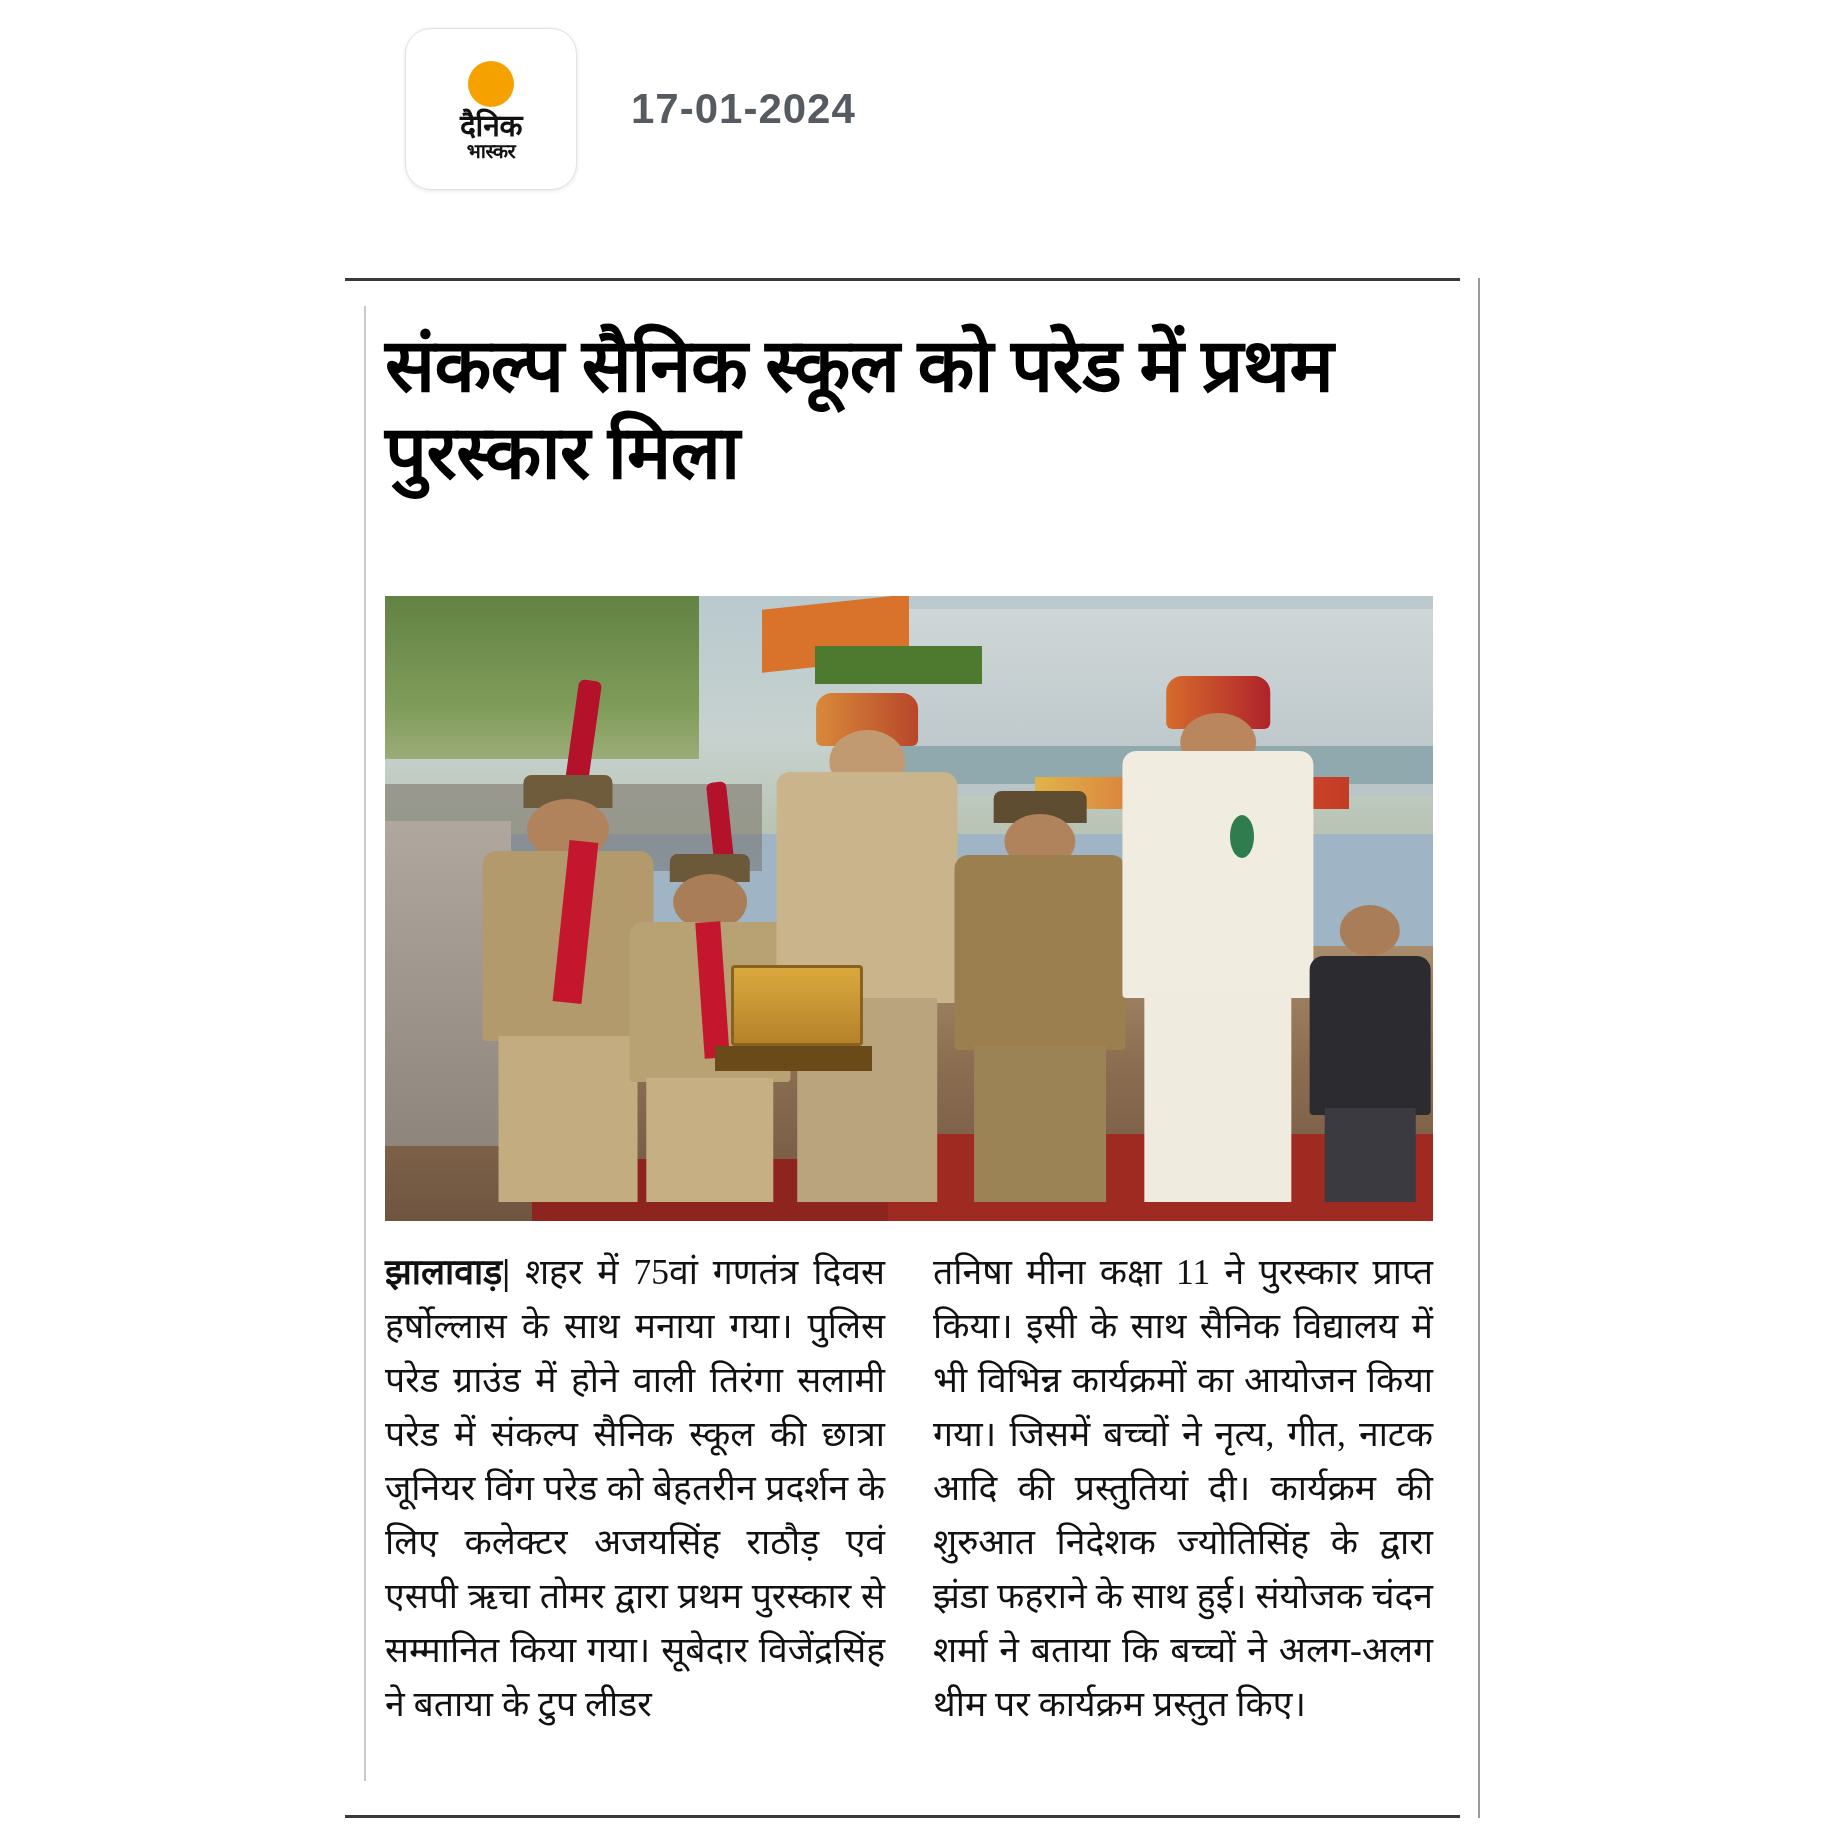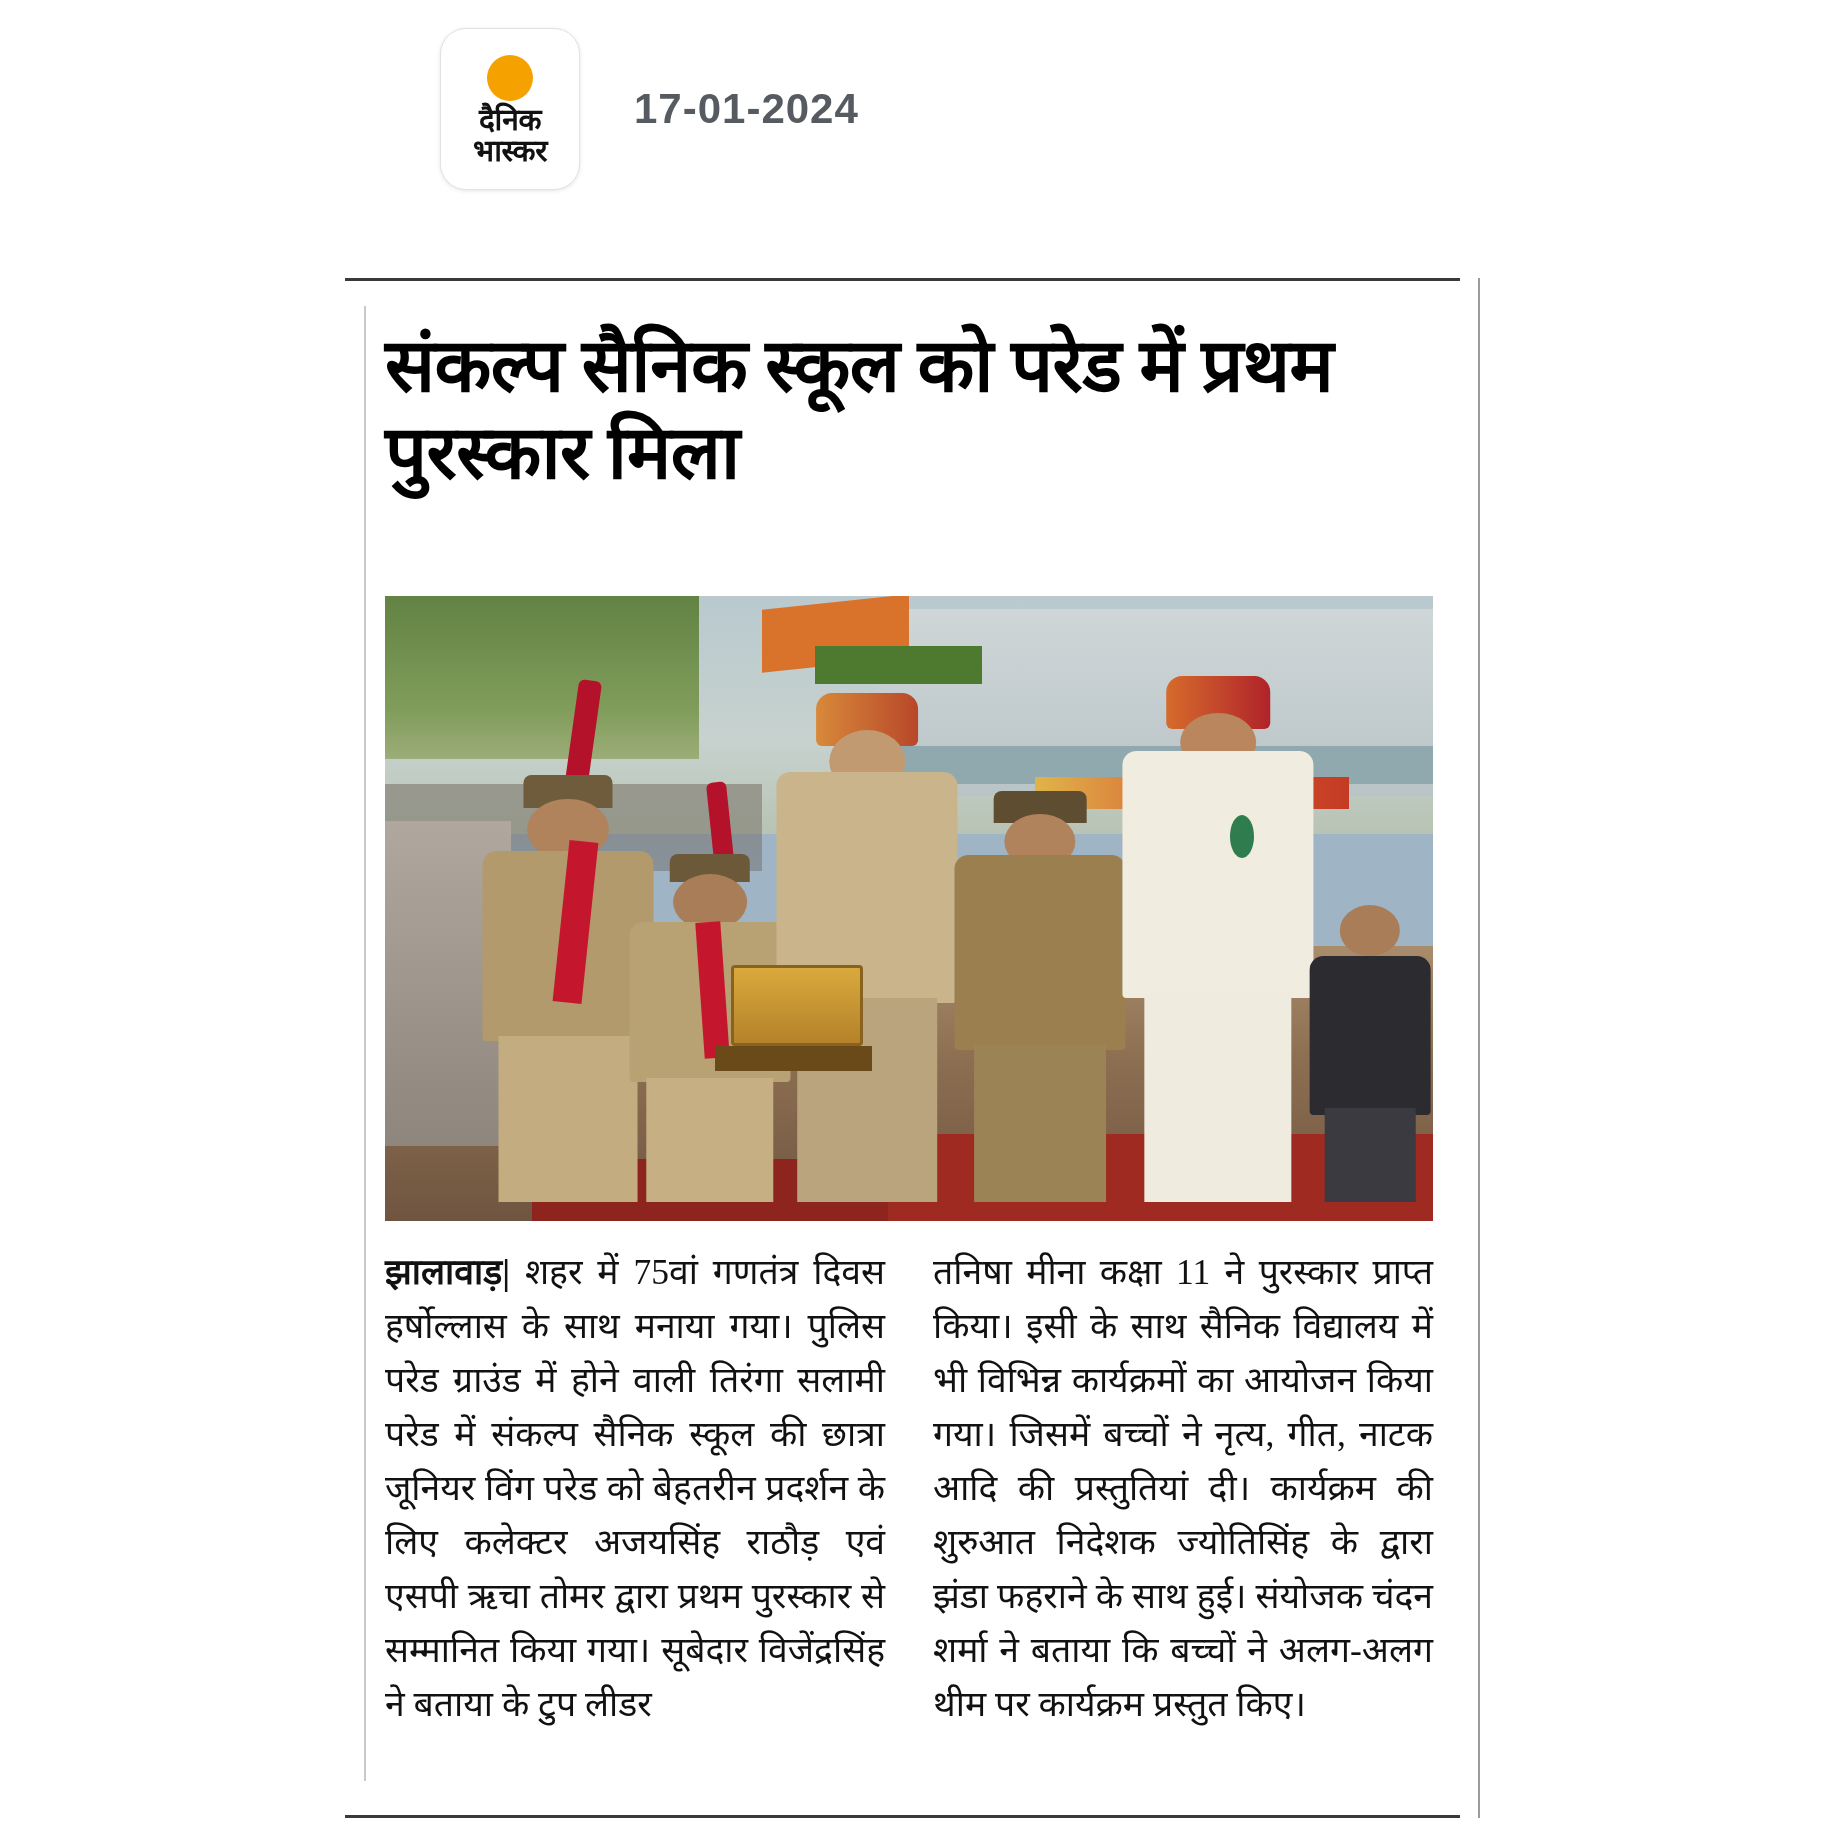--- a/index.html
+++ b/index.html
@@ -24,53 +24,52 @@
   
   .masthead {
     position: absolute;
     left: 405px;
     top: 28px;
     display: flex;
     align-items: center;
     gap: 40px;
   }
   .logo-box {
-    width: 140px;
+    width: 172px;
     height: 162px;
     border-radius: 26px;
     background: #ffffff;
     border: 1px solid #e2e2e2;
     box-shadow: 0 1px 4px rgba(0,0,0,0.10);
     display: flex;
     flex-direction: column;
     align-items: center;
     justify-content: center;
     padding-top: 4px;
     box-sizing: border-box;
-    margin-left: 35px;
   }
   .logo-dot {
     width: 46px;
     height: 46px;
     border-radius: 50%;
     background: #f5a100;
     margin-bottom: 4px;
   }
   .logo-text-1 {
     font-family: "Liberation Serif", serif;
     font-weight: bold;
     font-size: 30px;
     line-height: 1.0;
     color: #111;
     letter-spacing: -0.5px;
   }
   .logo-text-2 {
     font-family: "Liberation Serif", serif;
     font-weight: bold;
-    font-size: 30px;
+    font-size: 20px;
     line-height: 1.05;
     color: #111;
     letter-spacing: -0.5px;
   }
   .edition {
     font-size: 42px;
     font-weight: bold;
     color: #1a1a1a;
     letter-spacing: 0.5px;
     white-space: nowrap;

